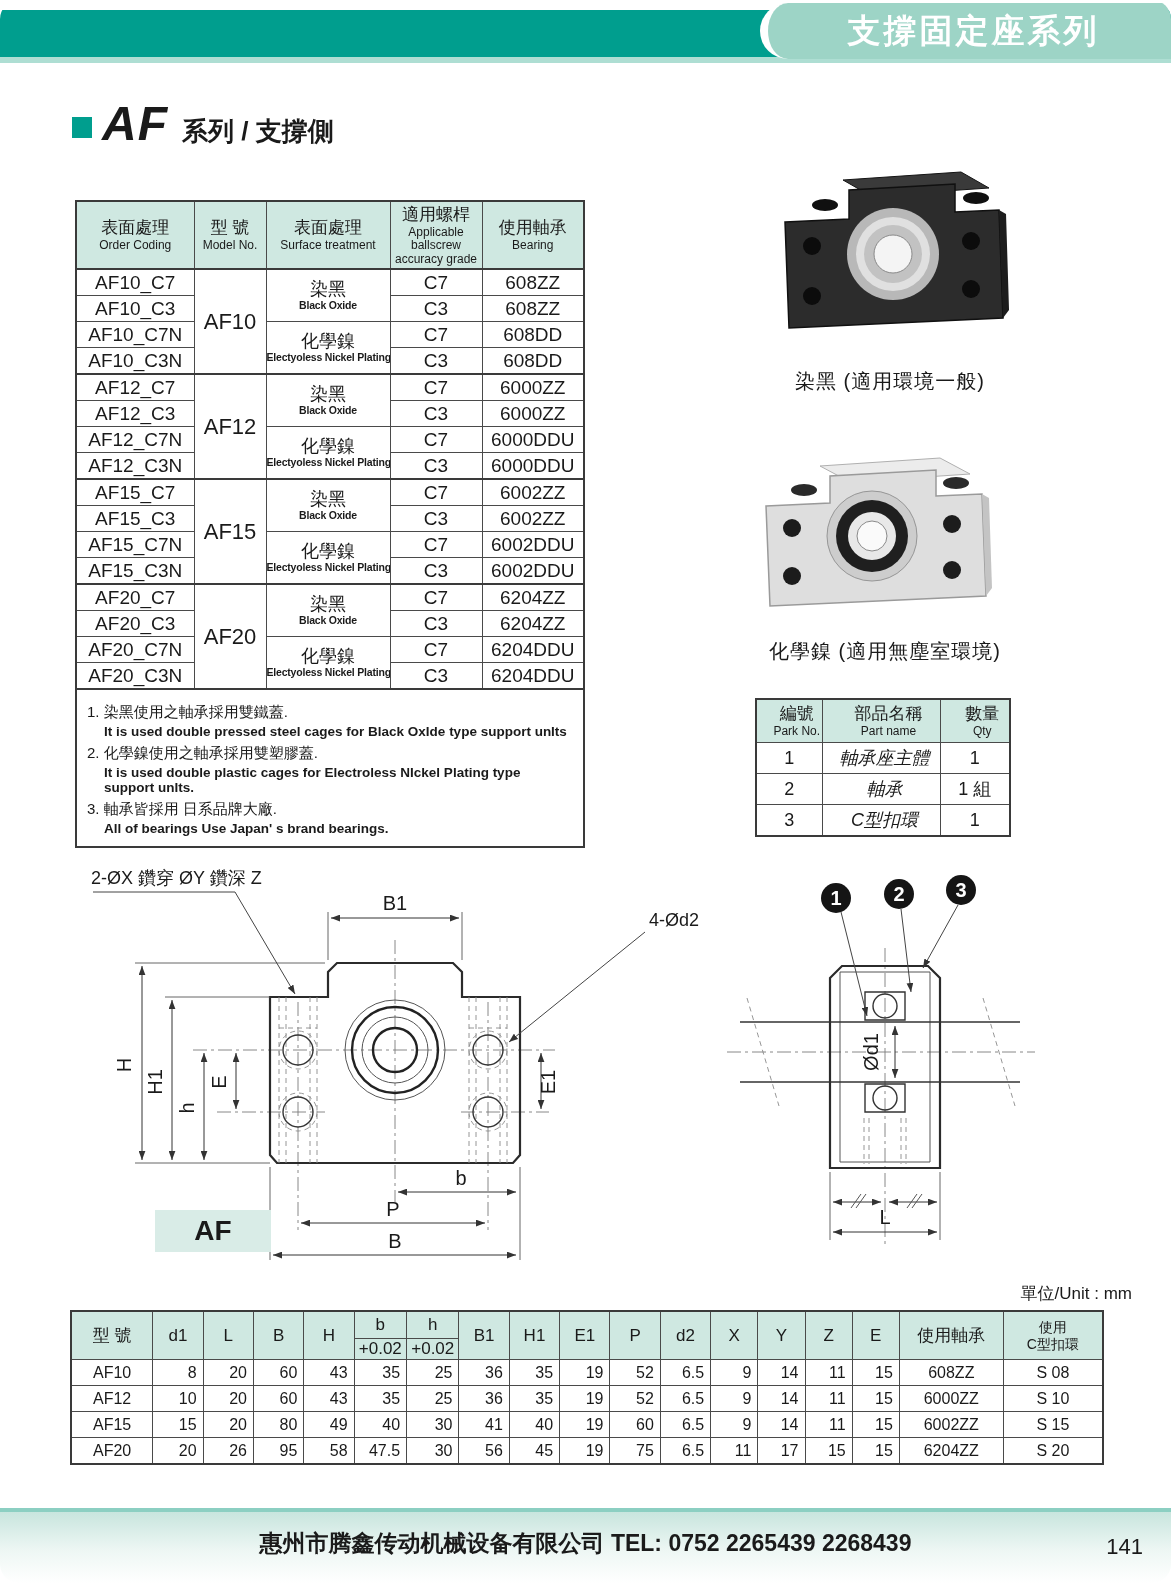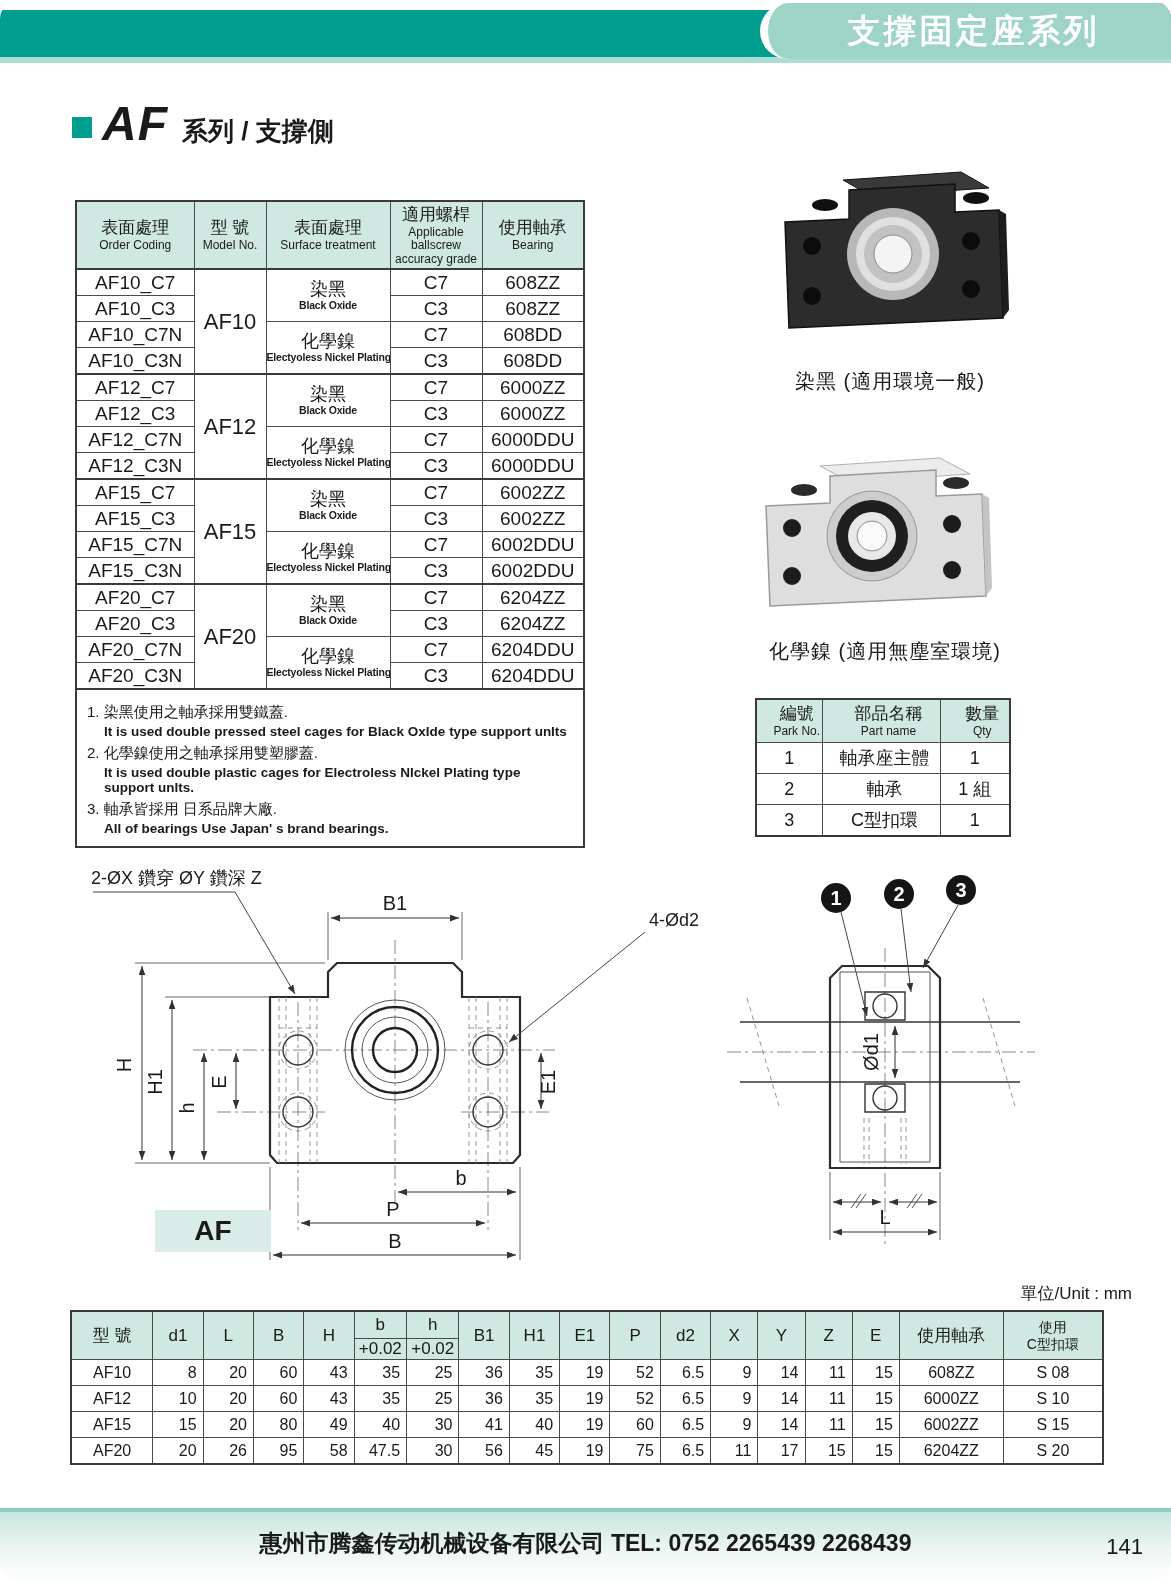--- a/index.html
+++ b/index.html
@@ -43,21 +43,21 @@
   .caption{position:absolute;text-align:center;font-size:20px;letter-spacing:1px;}
   .cap1{left:750px;top:368px;width:280px;}
   .cap2{left:735px;top:638px;width:300px;}
 
   
   .parts-wrap{position:absolute;left:755px;top:698px;width:254px;}
   table.pt{border-collapse:collapse;table-layout:fixed;width:254px;border:2px solid #3a3a3a;}
   table.pt th,table.pt td{border:1px solid #4a4a4a;}
   table.pt thead th{background:var(--header_fill);height:40px;font-weight:normal;vertical-align:middle;padding-left:16px;}
   table.pt td{height:28px;font-size:18px;text-align:center;vertical-align:middle;}
-  td.pname{text-align:left;padding-left:8px;}
+  td.pname{text-align:left;padding-left:8px;font-style:italic;}
 
   
   .front-view{position:absolute;left:85px;top:860px;width:620px;height:432px;}
   .side-view{position:absolute;left:715px;top:856px;width:455px;height:432px;}
   .af-box{position:absolute;left:70px;top:350px;width:116px;height:42px;background:var(--box_fill);
     display:flex;align-items:center;justify-content:center;font-size:28px;font-weight:bold;}
   .body{fill:none;stroke:#2b2b2b;stroke-width:2.2;}
   .thin{fill:none;stroke:#555;stroke-width:1;}
   .med{fill:none;stroke:#333;stroke-width:1.4;}
   .thick{fill:none;stroke:#222;stroke-width:2.4;}

